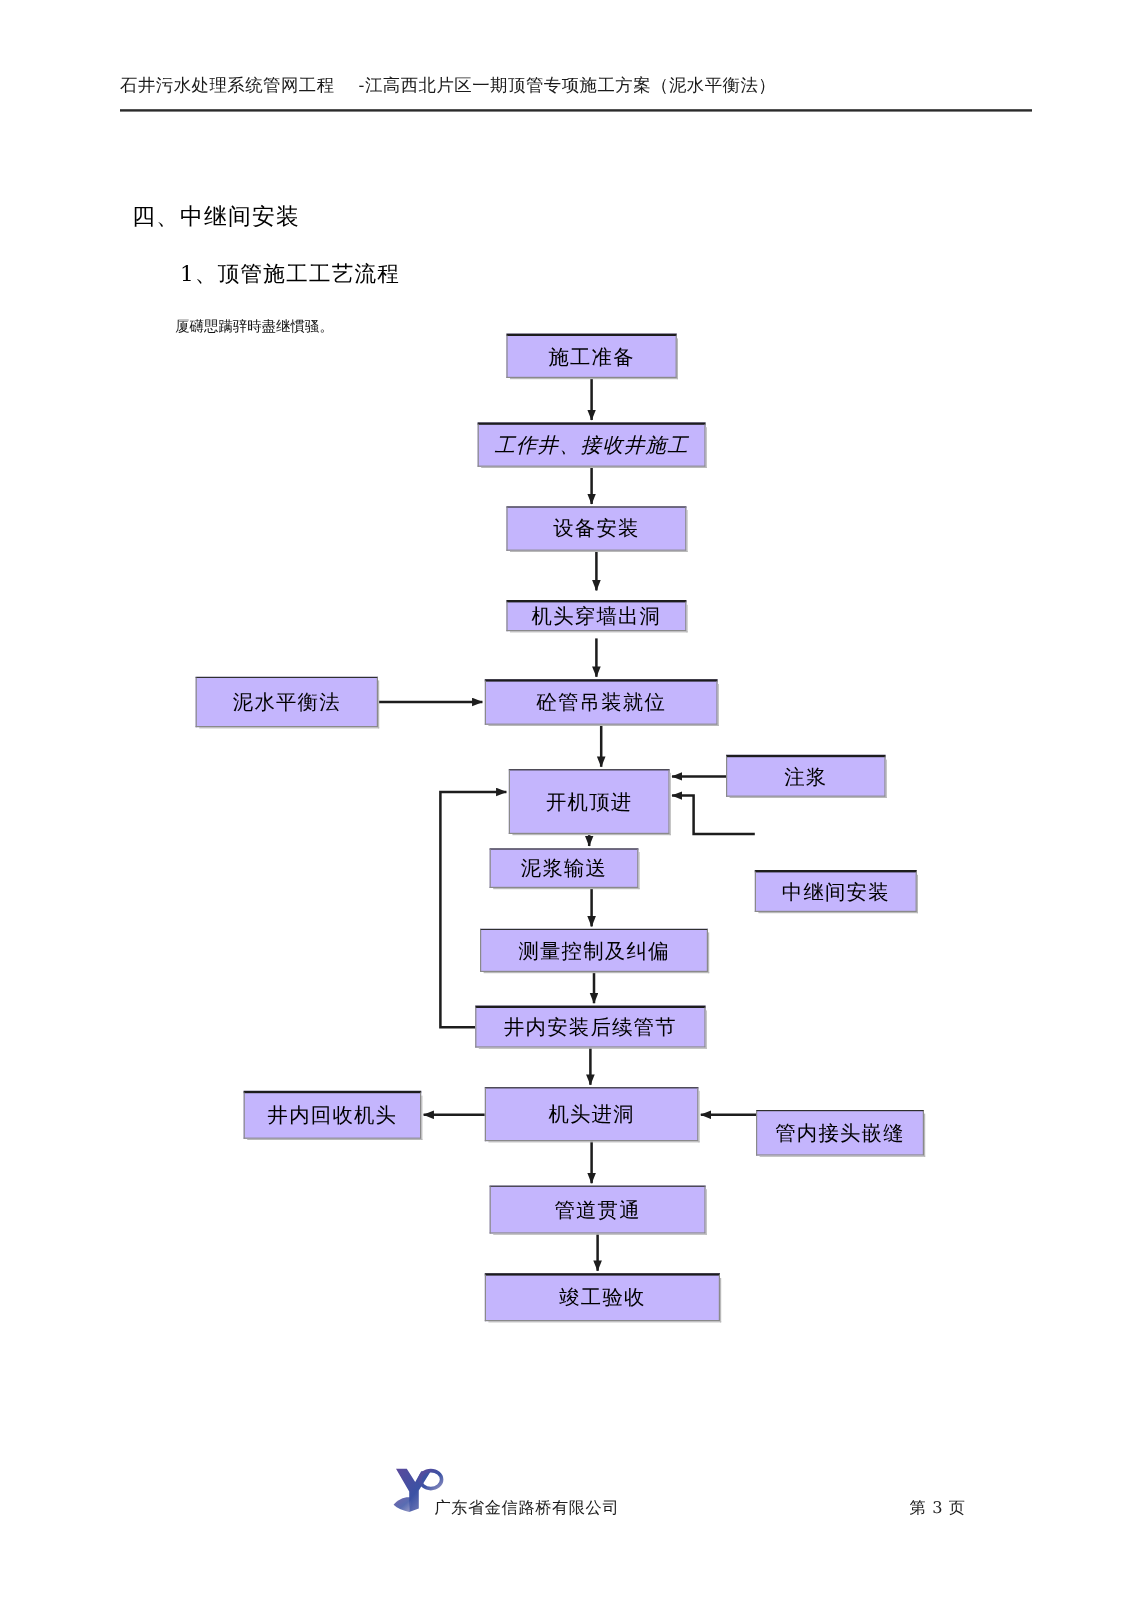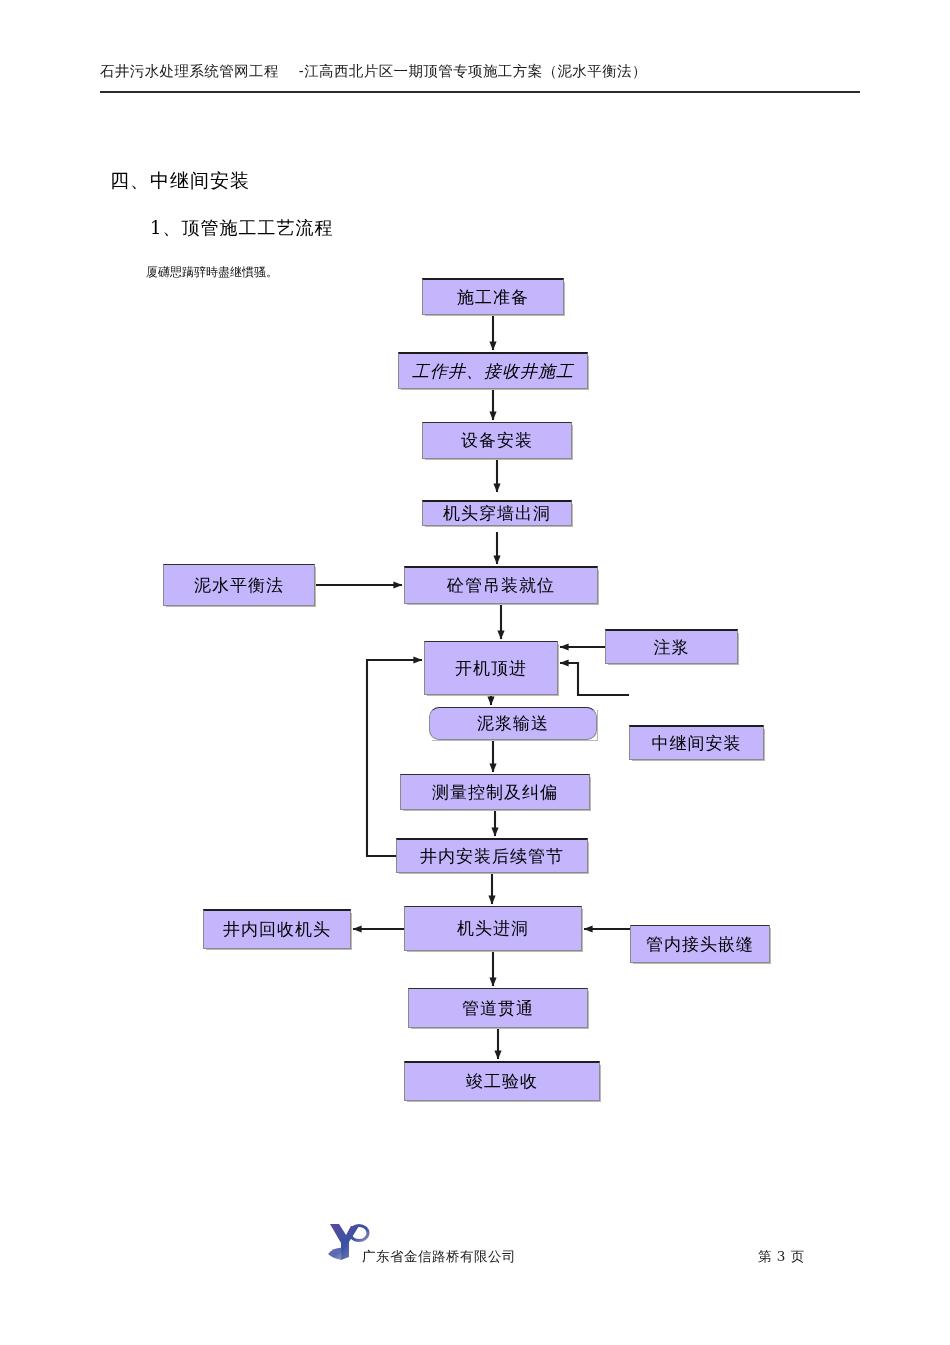--- a/index.html
+++ b/index.html
@@ -138,21 +138,21 @@
     <div class="fbox" style="left:163px;top:564px;width:152px;height:42px;">泥水平衡法</div>
 
     <div class="fbox strong" style="left:404px;top:566px;width:194px;height:38px;">砼管吊装就位</div>
 
     <div class="fbox" style="left:424px;top:641px;width:134px;height:54px;">开机顶进</div>
 
     <div class="fbox strong" style="left:605px;top:629px;width:133px;height:35px;">注浆</div>
 
     <div class="fbox strong" style="left:629px;top:677px;width:135px;height:35px;margin-top:48px;">中继间安装</div>
 
-    <div class="fbox" style="left:429px;top:707px;width:168px;height:33px;border-radius:10px;">泥浆输送</div>
+    <div class="fbox" style="left:408px;top:707px;width:124px;height:33px;">泥浆输送</div>
 
     <div class="fbox" style="left:400px;top:774px;width:190px;height:36px;">测量控制及纠偏</div>
 
     <div class="fbox strong" style="left:396px;top:838px;width:192px;height:35px;">井内安装后续管节</div>
 
     <div class="fbox strong" style="left:203px;top:909px;width:148px;height:40px;">井内回收机头</div>
 
     <div class="fbox" style="left:404px;top:906px;width:178px;height:45px;">机头进洞</div>
 
     <div class="fbox" style="left:630px;top:910px;width:140px;height:38px;margin-top:15px;">管内接头嵌缝</div>

